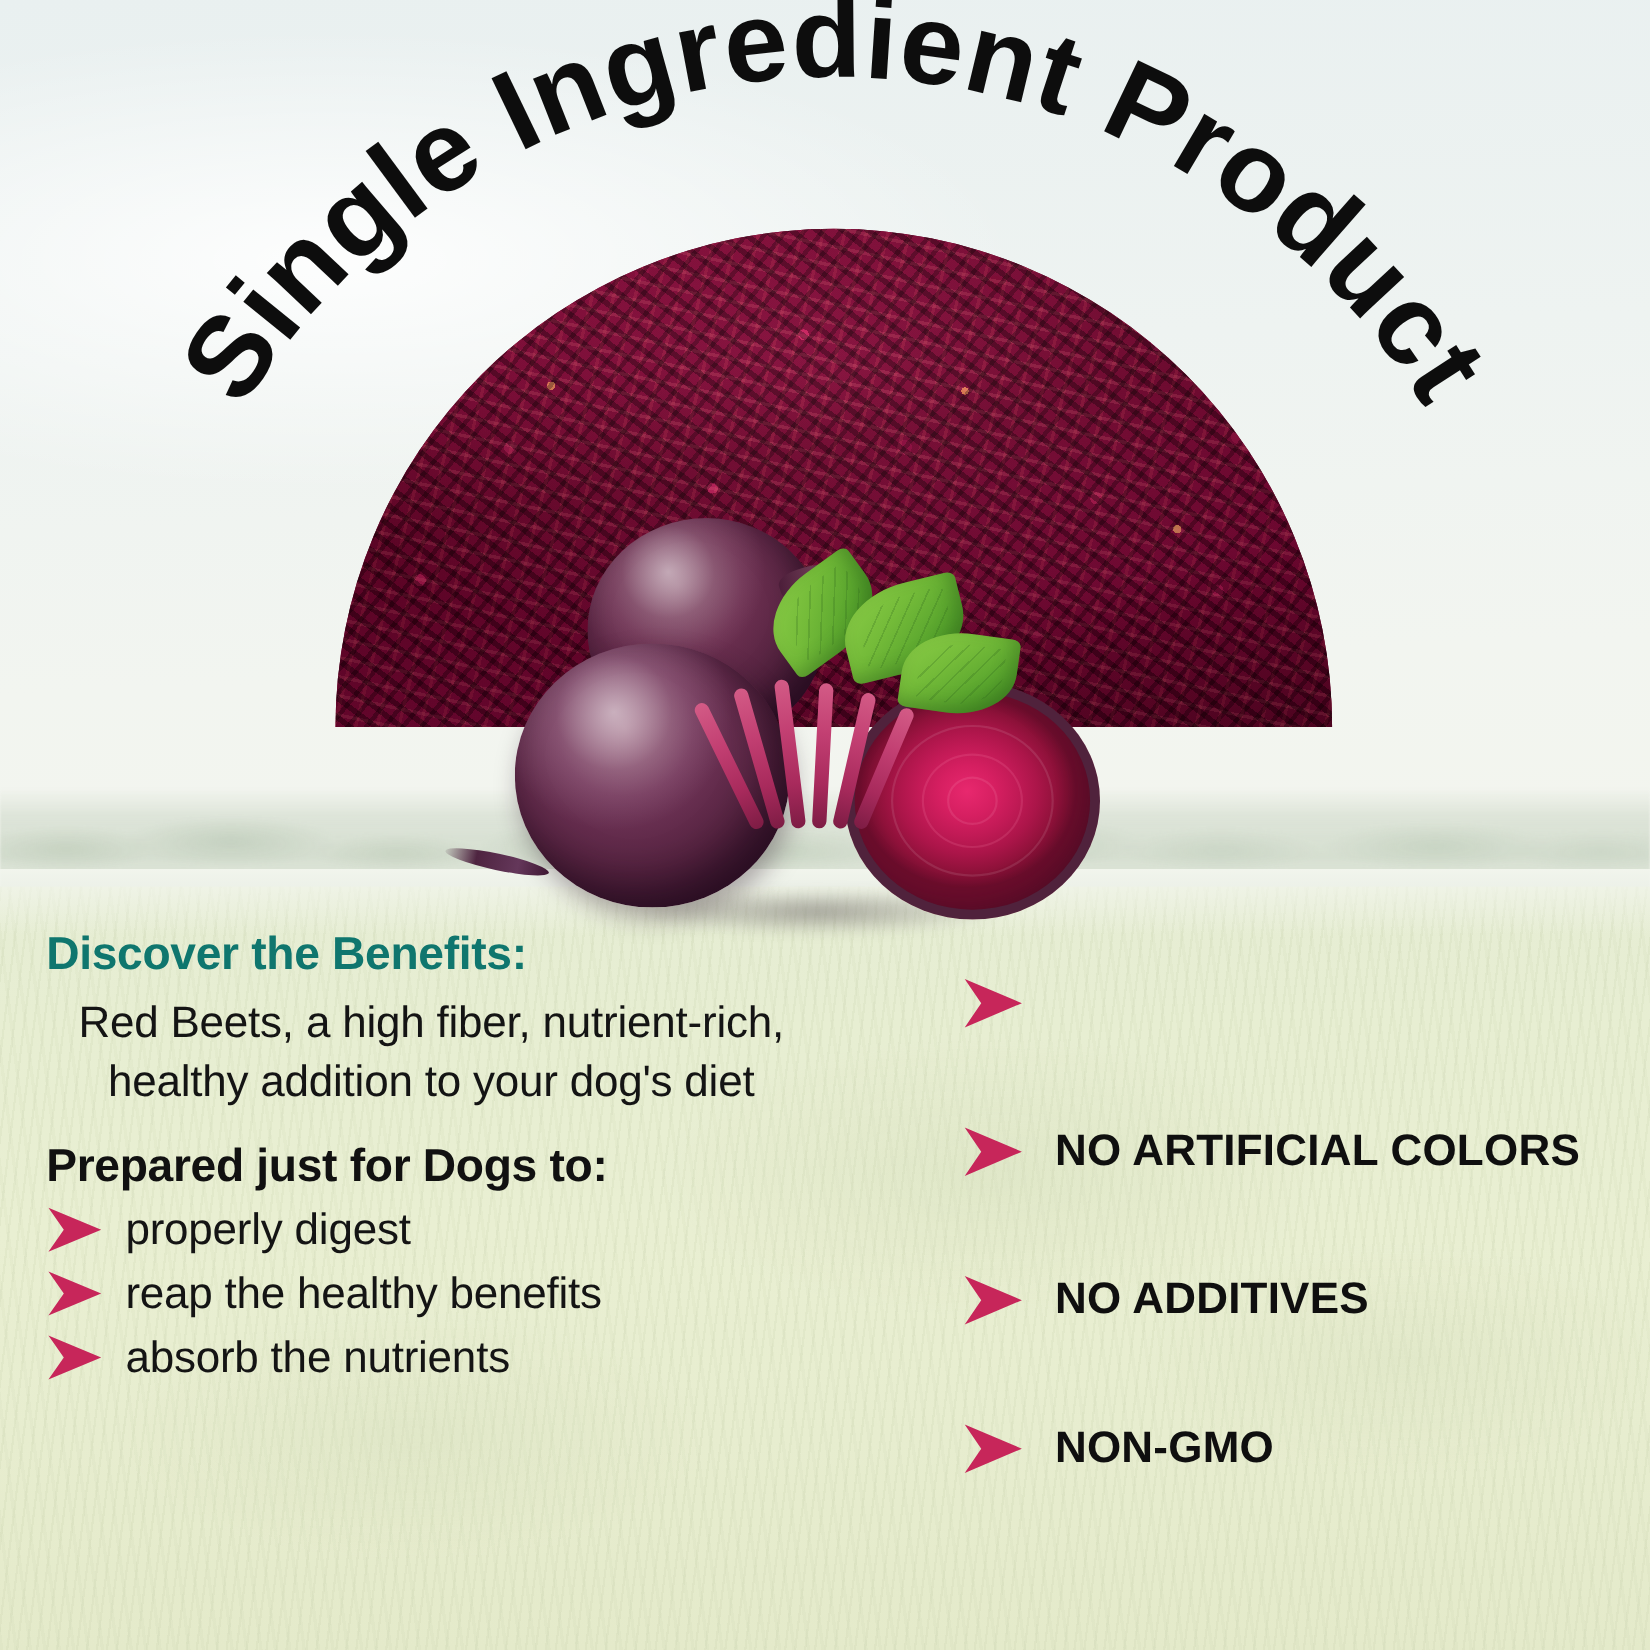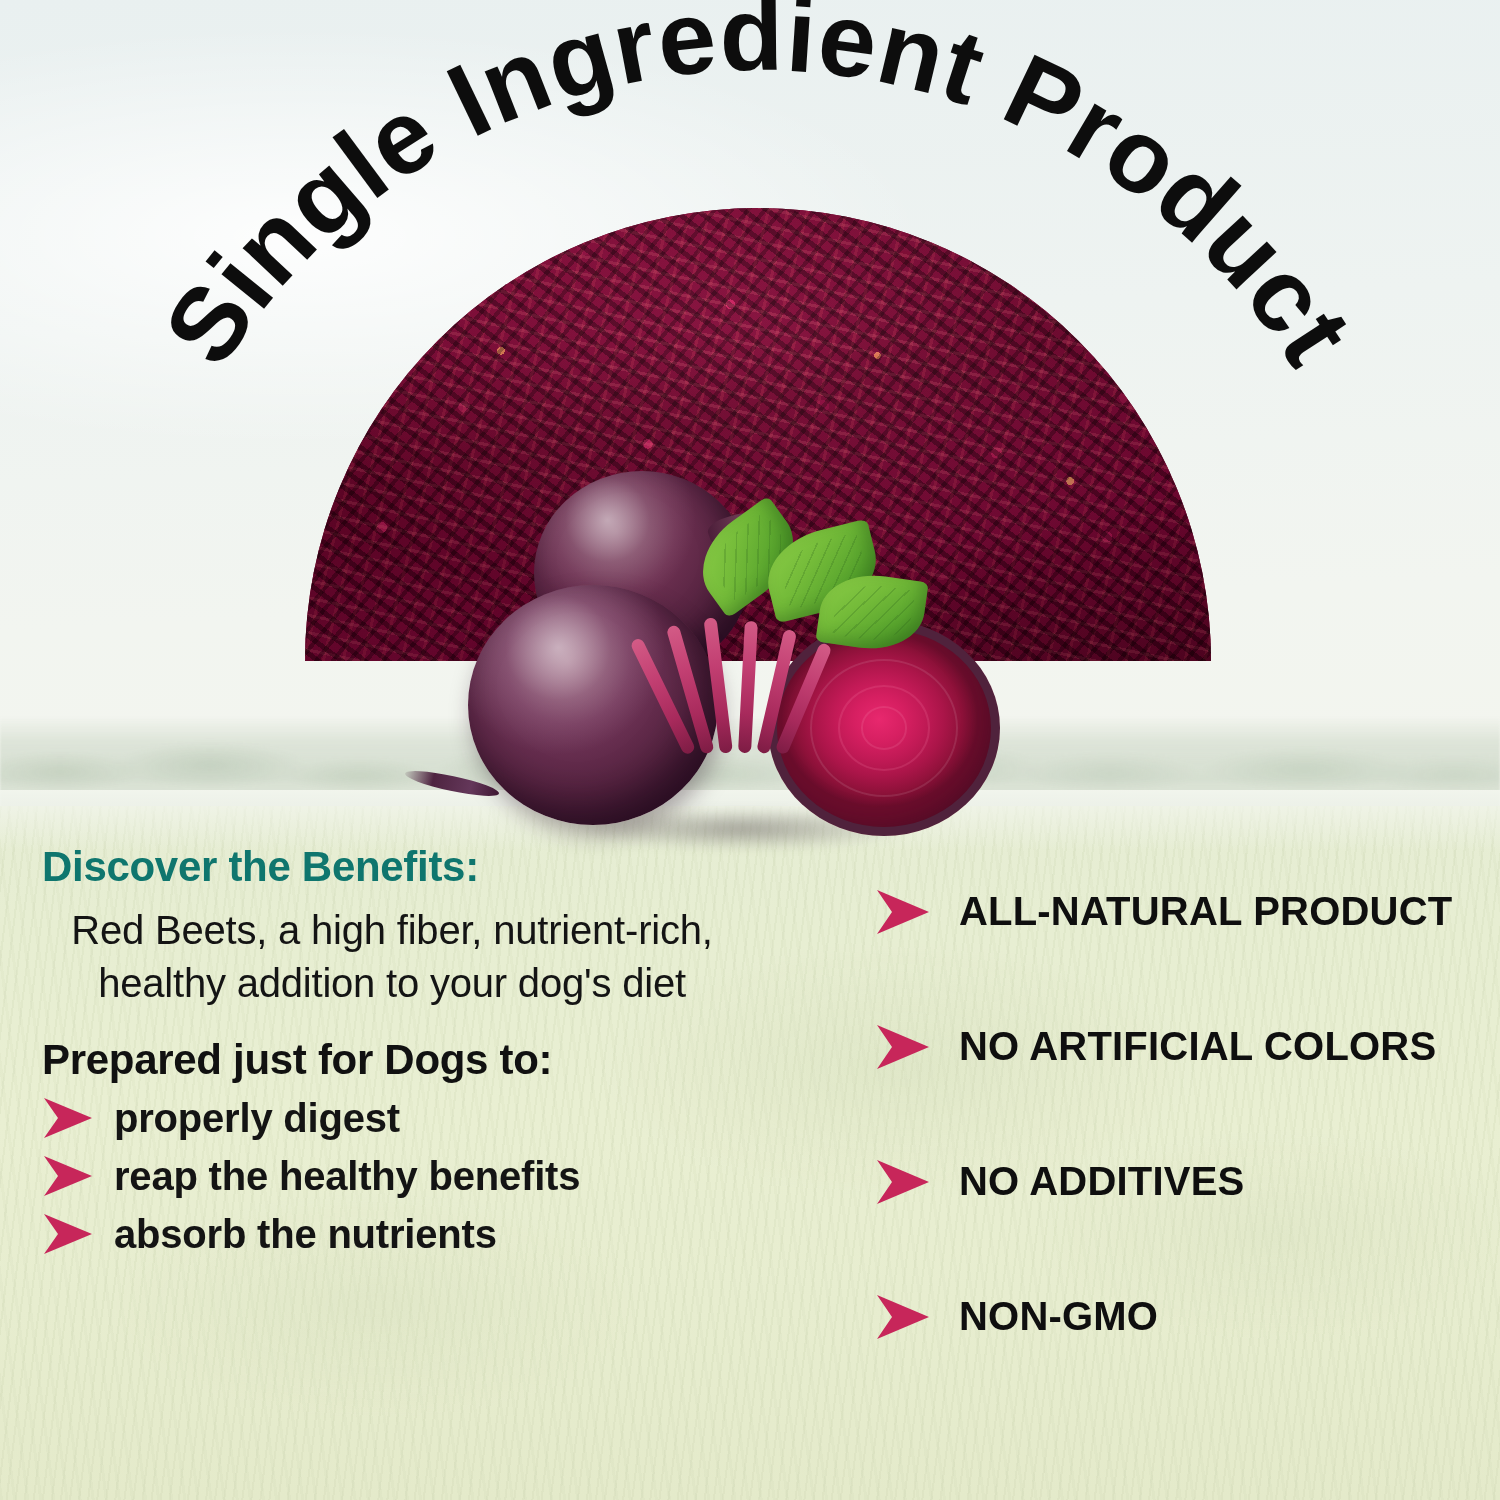--- a/index.html
+++ b/index.html
@@ -281,21 +281,21 @@
     align-items: center;
     gap: 20px;
     margin: 0 0 14px 0;
   }
   .arrow {
     flex: 0 0 auto;
     display: block;
   }
   .arrow svg { display: block; }
   .bullet-label {
-    font-weight: 700;
+    font-weight: 400;
     font-size: 40px;
     color: #141414;
     letter-spacing: -0.2px;
     line-height: 1.1;
   }
 
   ul.features { list-style: none; margin: 0; padding: 0; }
   ul.features li {
     display: flex;
     align-items: center;
@@ -401,21 +401,20 @@
     </div>
 
     <div class="col-right">
       <ul class="features">
         <li>
           <span class="arrow">
             <svg width="56" height="48" viewBox="0 0 56 48">
               <path d="M2 2 L54 24 L2 46 L17 24 Z" fill="#c7265a"></path>
             </svg>
           </span>
-          <span class="feature-label">ALL-NATURAL PRODUCT</span>
         </li>
         <li>
           <span class="arrow">
             <svg width="56" height="48" viewBox="0 0 56 48">
               <path d="M2 2 L54 24 L2 46 L17 24 Z" fill="#c7265a"></path>
             </svg>
           </span>
           <span class="feature-label">NO ARTIFICIAL COLORS</span>
         </li>
         <li>

